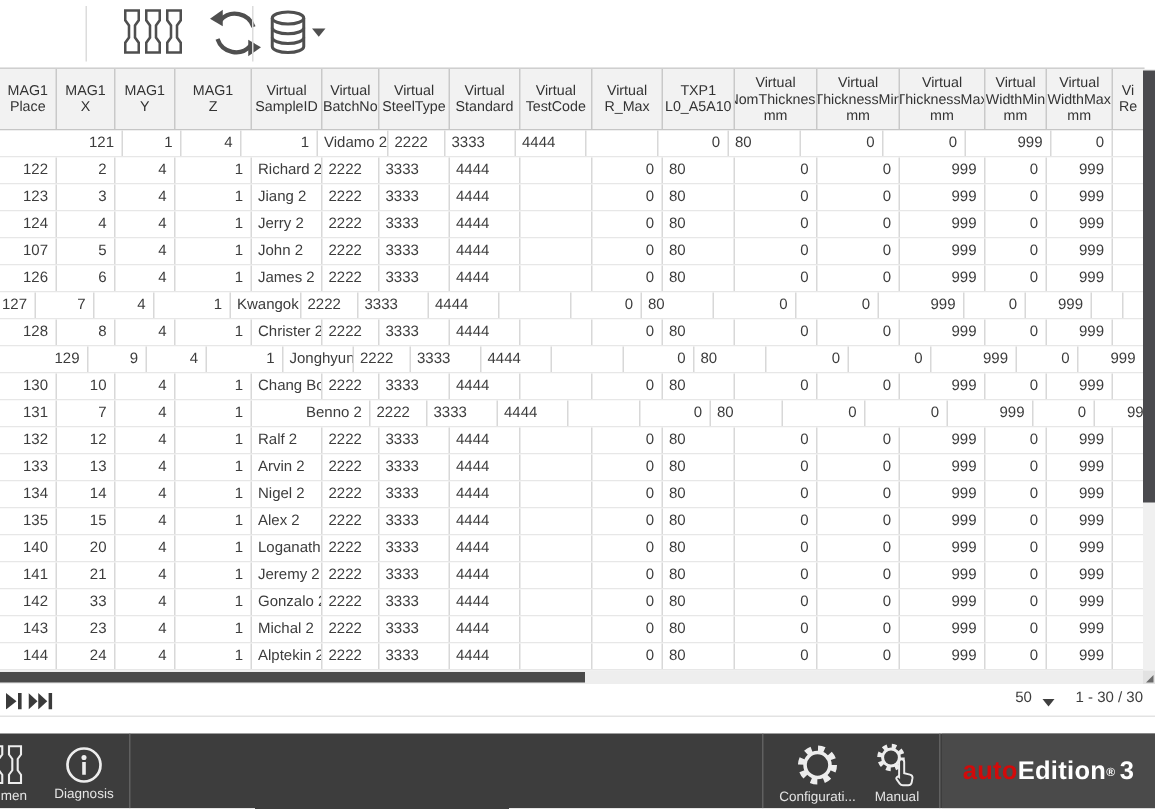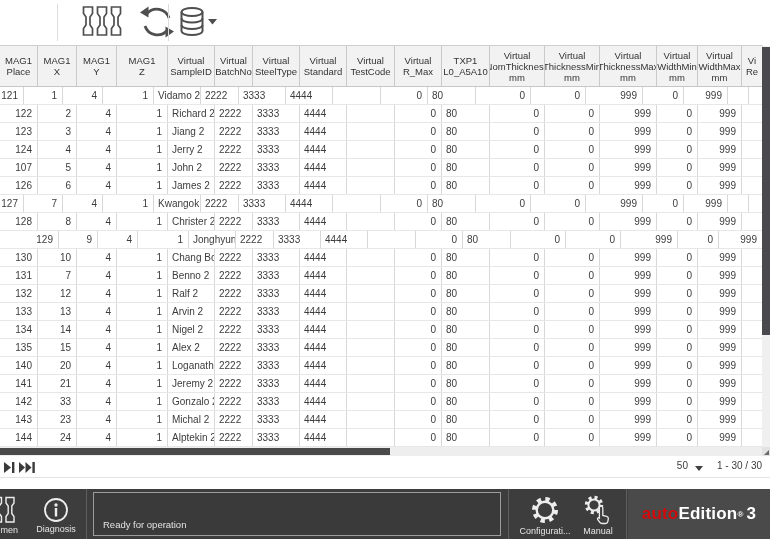--- a/index.html
+++ b/index.html
@@ -130,21 +130,21 @@
 WidthMin
 mm</div>
         <div class="hcell" style="width: 44px;">Virtual
 WidthMax
 mm</div>
         <div class="hcell" style="width: 21px;">Vi
 Re</div>
       </div>
     <div class="gbody" id="gbody">
         <div class="grow">
-          <div class="cell r" style="width: 24px;">121</div>
+          <div class="cell r" style="width: 56px; margin-left: 26px;">121</div>
           <div class="cell r" style="width: 39px;">1</div>
           <div class="cell r" style="width: 40px;">4</div>
           <div class="cell r" style="width: 51px;">1</div>
           <div class="cell l" style="width: 47px;">Vidamo 2</div>
           <div class="cell l" style="width: 38px;">2222</div>
           <div class="cell l" style="width: 47px;">3333</div>
           <div class="cell l" style="width: 47px;">4444</div>
           <div class="cell l" style="width: 48px;"></div>
           <div class="cell r" style="width: 47px;">0</div>
           <div class="cell l" style="width: 48px;">80</div>
@@ -324,21 +324,21 @@
           <div class="cell r" style="width: 57px;">999</div>
           <div class="cell r" style="width: 41px;">0</div>
           <div class="cell r" style="width: 44px;">999</div>
           <div class="cell l" style="width: 21px;"></div>
         </div>
         <div class="grow">
           <div class="cell r" style="width: 38px;">131</div>
           <div class="cell r" style="width: 39px;">7</div>
           <div class="cell r" style="width: 40px;">4</div>
           <div class="cell r" style="width: 51px;">1</div>
-          <div class="cell l" style="width: 47px;">Benno 2</div>
+          <div class="cell l" style="width: 47px; margin-left: 32px;">Benno 2</div>
           <div class="cell l" style="width: 38px;">2222</div>
           <div class="cell l" style="width: 47px;">3333</div>
           <div class="cell l" style="width: 47px;">4444</div>
           <div class="cell l" style="width: 48px;"></div>
           <div class="cell r" style="width: 47px;">0</div>
           <div class="cell l" style="width: 48px;">80</div>
           <div class="cell r" style="width: 55px;">0</div>
           <div class="cell r" style="width: 55px;">0</div>
           <div class="cell r" style="width: 57px;">999</div>
           <div class="cell r" style="width: 41px;">0</div>
@@ -566,23 +566,20 @@
       <svg class="ic" width="26" height="26" viewBox="0 0 26 26">
         <circle cx="13" cy="13" r="11" fill="none" stroke="#ededed" stroke-width="1.8"></circle>
         <circle cx="13" cy="8" r="1.7" fill="#ededed"></circle>
         <rect x="11.8" y="11" width="2.4" height="8.5" fill="#ededed"></rect>
       </svg>
       <span>Diagnosis</span>
     </button>
 
     <div class="sb-sep" style="left:86px;"></div>
 
-    <div class="statusbox">
-      <span>Ready for operation</span>
-    </div>
 
     <div class="sb-sep" style="left:508px;"></div>
 
     <button class="sb-btn" style="left:516px;width:58px;">
       <svg class="ic" width="30" height="30" viewBox="0 0 30 30">
         <circle cx="15" cy="15" r="10.5" fill="none" stroke="#ededed" stroke-width="5" stroke-dasharray="4.1 4.15"></circle>
         <circle cx="15" cy="15" r="8.3" fill="none" stroke="#ededed" stroke-width="2.4"></circle>
       </svg>
       <span>Configurati...</span>
     </button>

